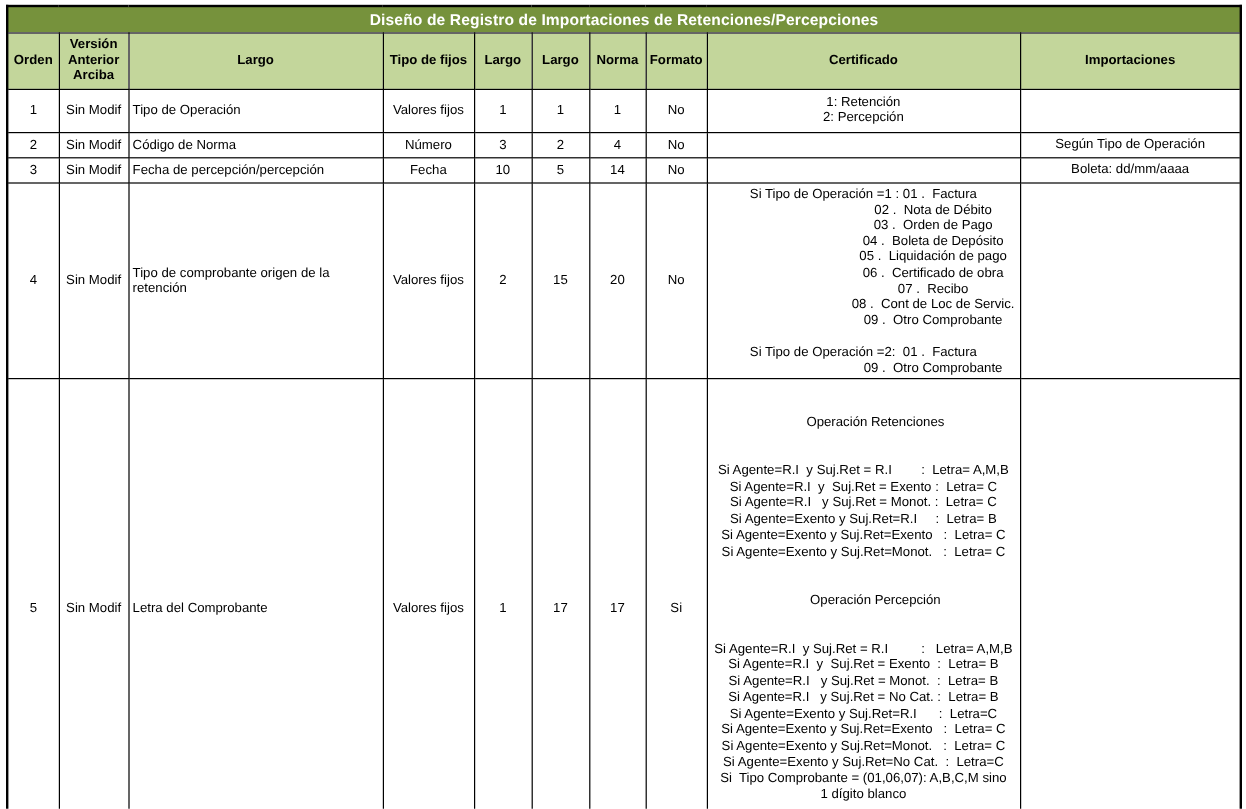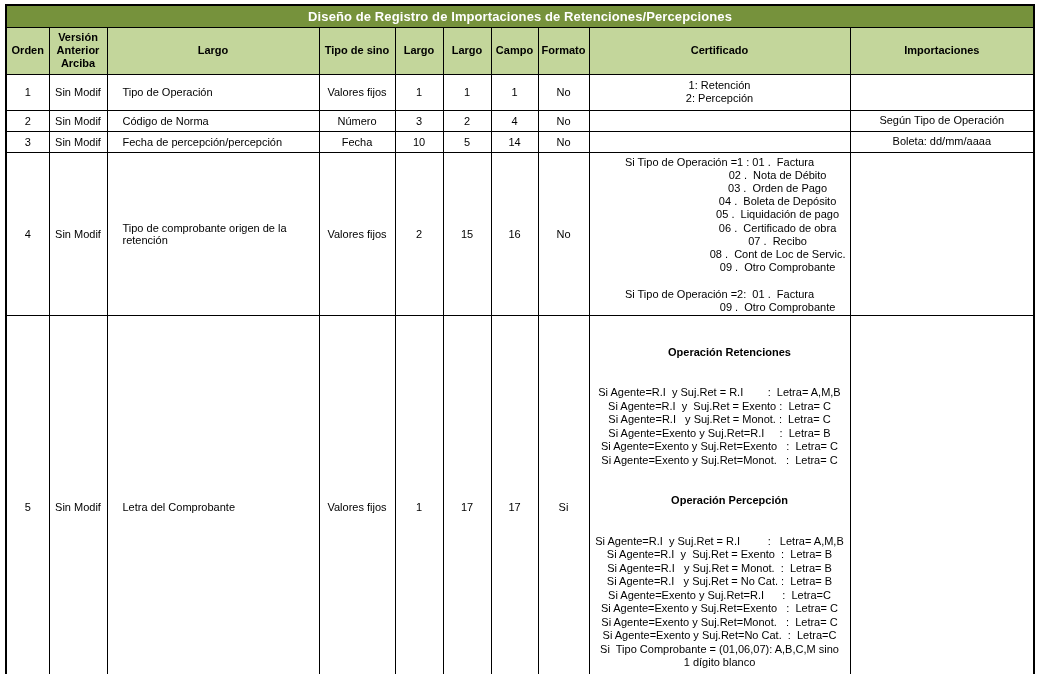--- a/index.html
+++ b/index.html
@@ -38,35 +38,35 @@
   tr.header-row { height: 47px; }
   th.ch {
     background: #C3D69B;
     font-weight: bold;
     text-align: center;
     white-space: pre-line;
     line-height: 13px;
     padding: 0 1px;
   }
   td.c { text-align: center; }
-  td.l { text-align: left; padding-left: 15px; padding-right: 2px; }
+  td.l { text-align: left; padding-left: 3px; padding-right: 2px; }
   td.v, td.o {
     text-align: center;
     padding: 1px 3px;
     white-space: pre-wrap;
     line-height: 13.2px;
   }
   tr.r1 { height: 36px; }
   tr.r2 { height: 21px; }
   tr.r3 { height: 21px; }
   tr.r4 { height: 159px; }
   tr.r5 { height: 257px; }
   tr.r4 td.v, tr.r5 td.v { vertical-align: top; padding-top: 3px; }
   tr.r5 td.v { line-height: 13.5px; }
-  tr.r5 td.v .vb { font-weight: bold; margin-left: 20px; }
+  tr.r5 td.v .vb { font-weight: normal; margin-left: 20px; }
 </style>
 </head>
 <body>
 
 <table class="design">
   <colgroup>
     <col style="width:43px">
       <col style="width:58px">
       <col style="width:212px">
     <col style="width:76px">
@@ -80,24 +80,24 @@
   <thead>
     <tr class="title-row">
       <th class="title" colspan="10">Diseño de Registro de Importaciones de Retenciones/Percepciones</th>
     </tr>
     <tr class="header-row">
       <th class="ch">Orden</th>
       <th class="ch">Versión
 Anterior
 Arciba</th>
       <th class="ch">Largo</th>
-      <th class="ch">Tipo de sino</th>
+      <th class="ch">Tipo de fijos</th>
       <th class="ch">Largo</th>
       <th class="ch">Largo</th>
-      <th class="ch">Campo</th>
+      <th class="ch">Norma</th>
       <th class="ch">Formato</th>
       <th class="ch">Certificado</th>
       <th class="ch">Importaciones</th>
     </tr>
   </thead>
   <tbody>
     <tr class="r1">
       <td class="c">1</td>
       <td class="c">Sin Modif</td>
       <td class="l">Tipo de Operación</td>
@@ -134,21 +134,21 @@
       <td class="v"></td>
       <td class="o">Boleta: dd/mm/aaaa</td>
     </tr>
     <tr class="r4">
       <td class="c">4</td>
       <td class="c">Sin Modif</td>
       <td class="l">Tipo de comprobante origen de la retención</td>
       <td class="c">Valores fijos</td>
       <td class="c">2</td>
       <td class="c">15</td>
-      <td class="c">16</td>
+      <td class="c">20</td>
       <td class="c">No</td>
       <td class="v">Si Tipo de Operación =1 : 01 .  Factura
                                       02 .  Nota de Débito
                                       03 .  Orden de Pago
                                       04 .  Boleta de Depósito
                                       05 .  Liquidación de pago
                                       06 .  Certificado de obra
                                       07 .  Recibo
                                       08 .  Cont de Loc de Servic.
                                       09 .  Otro Comprobante

